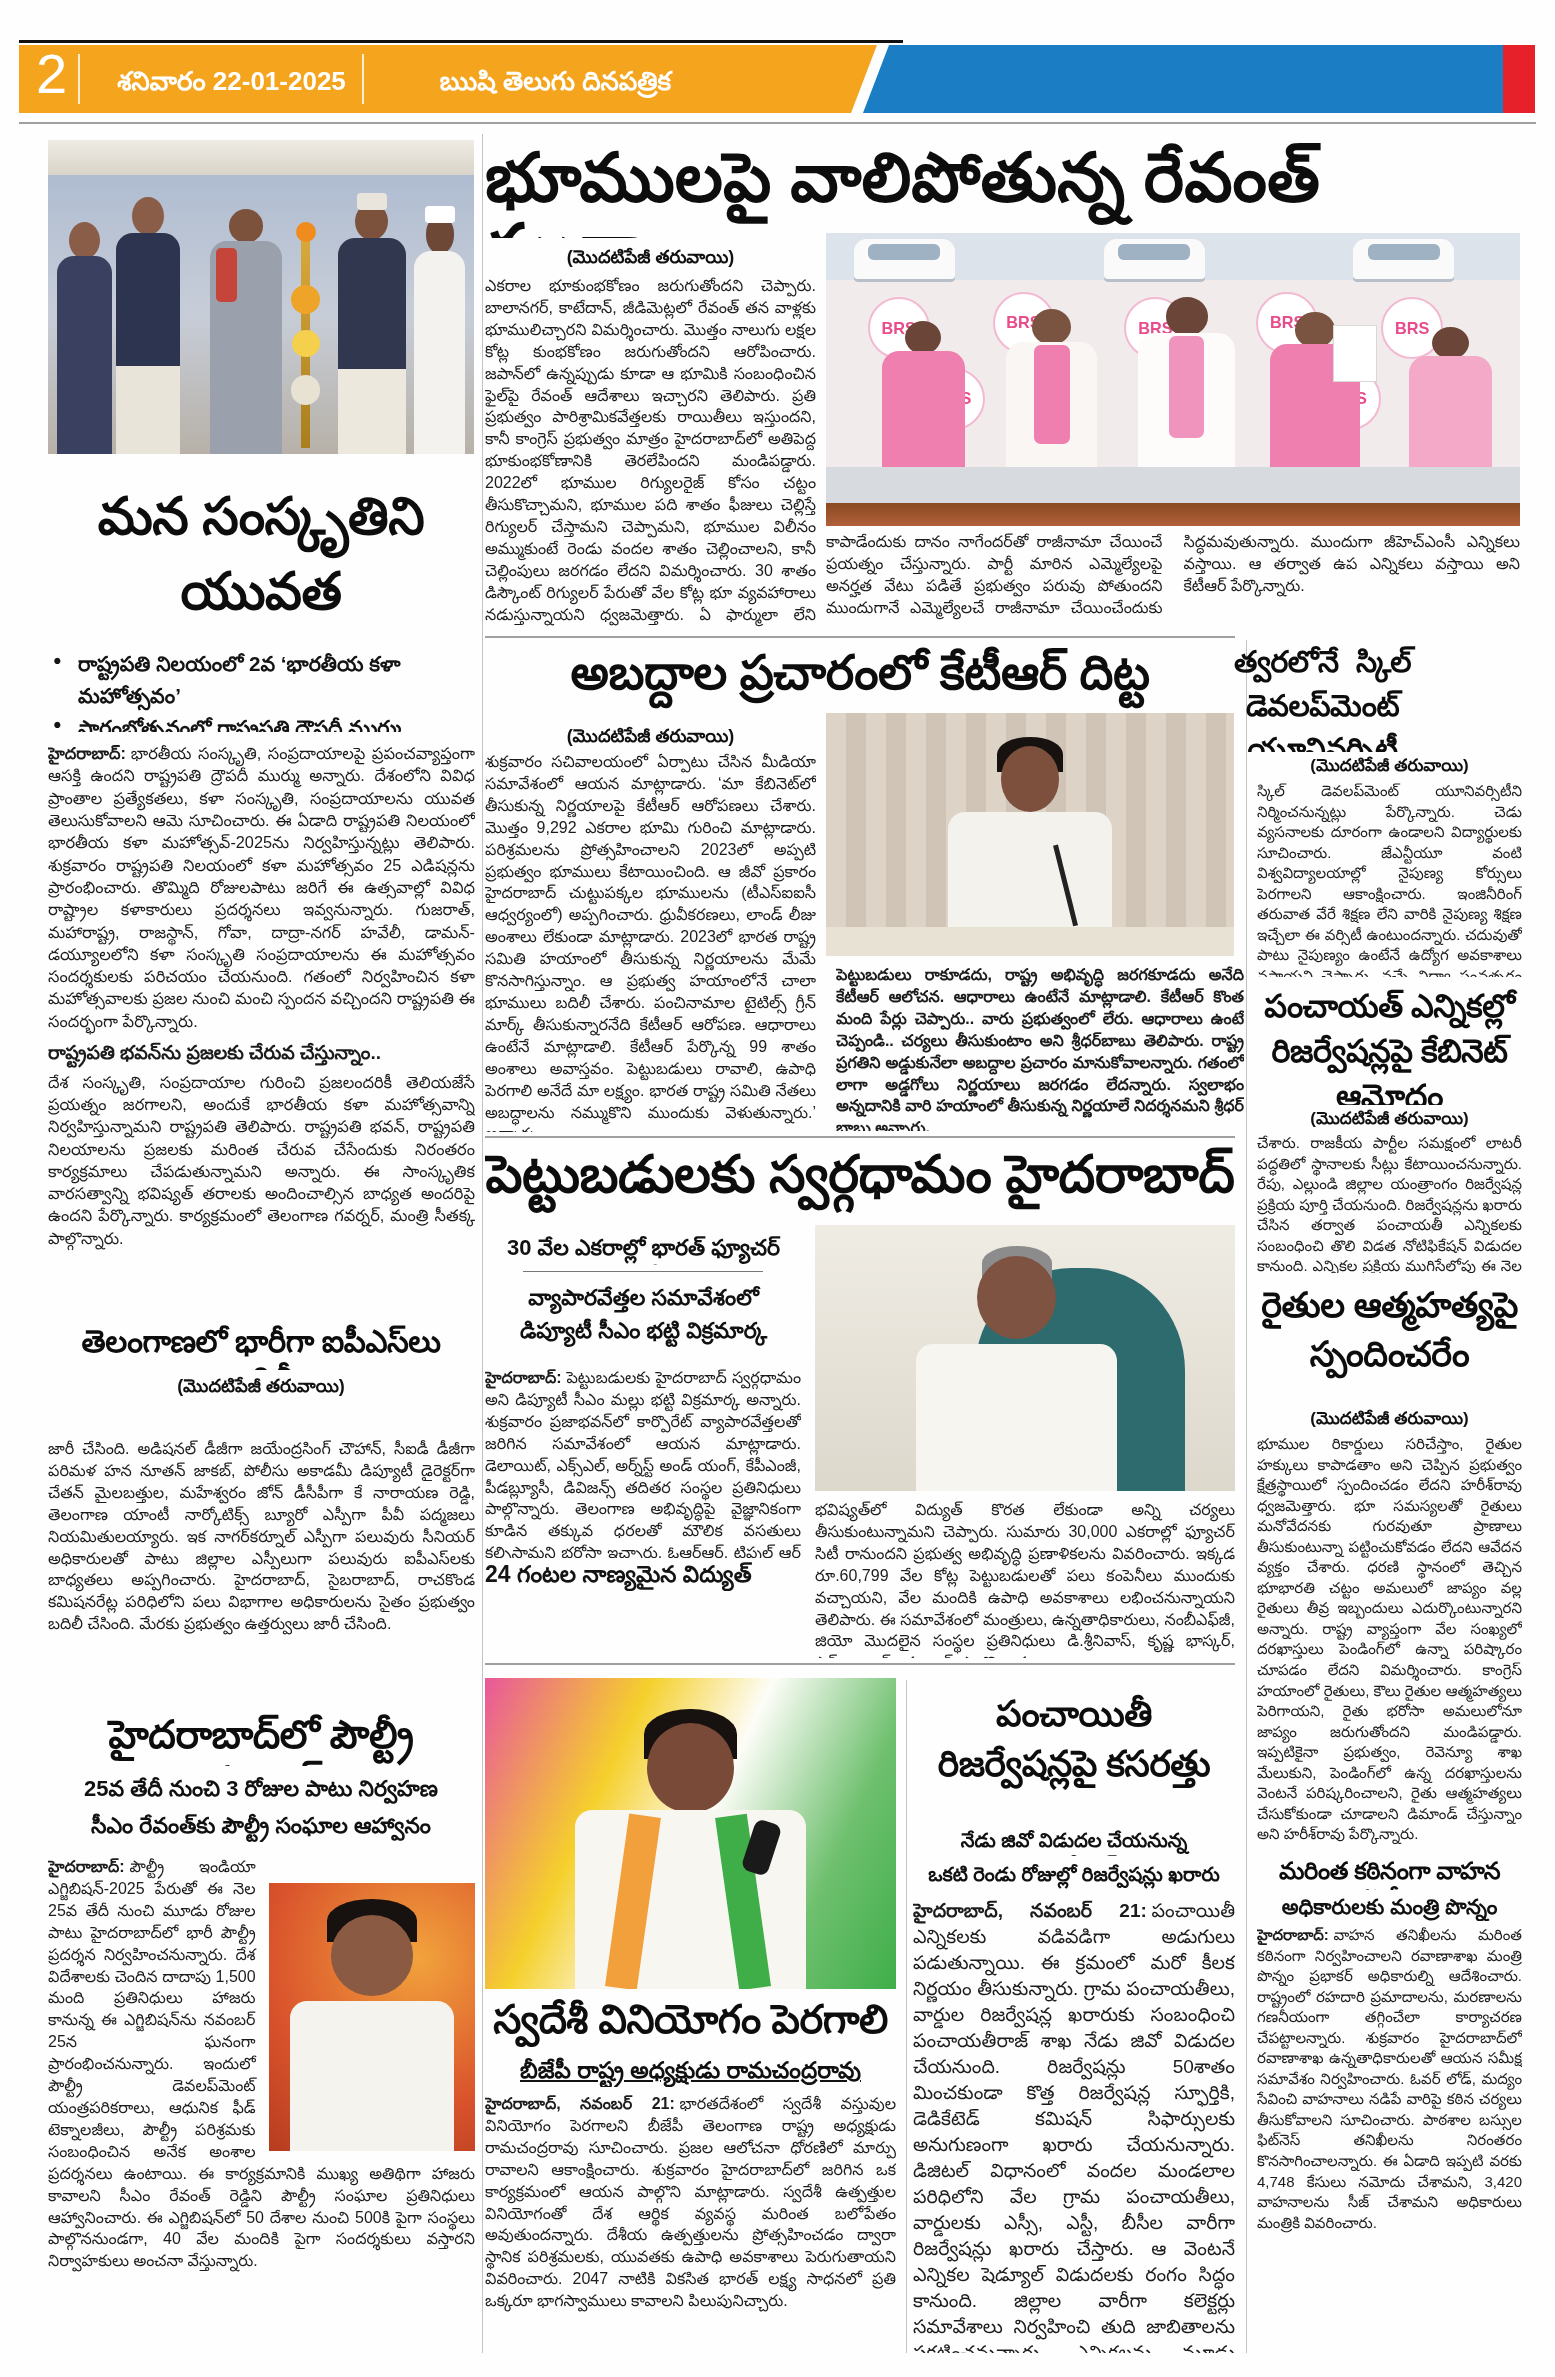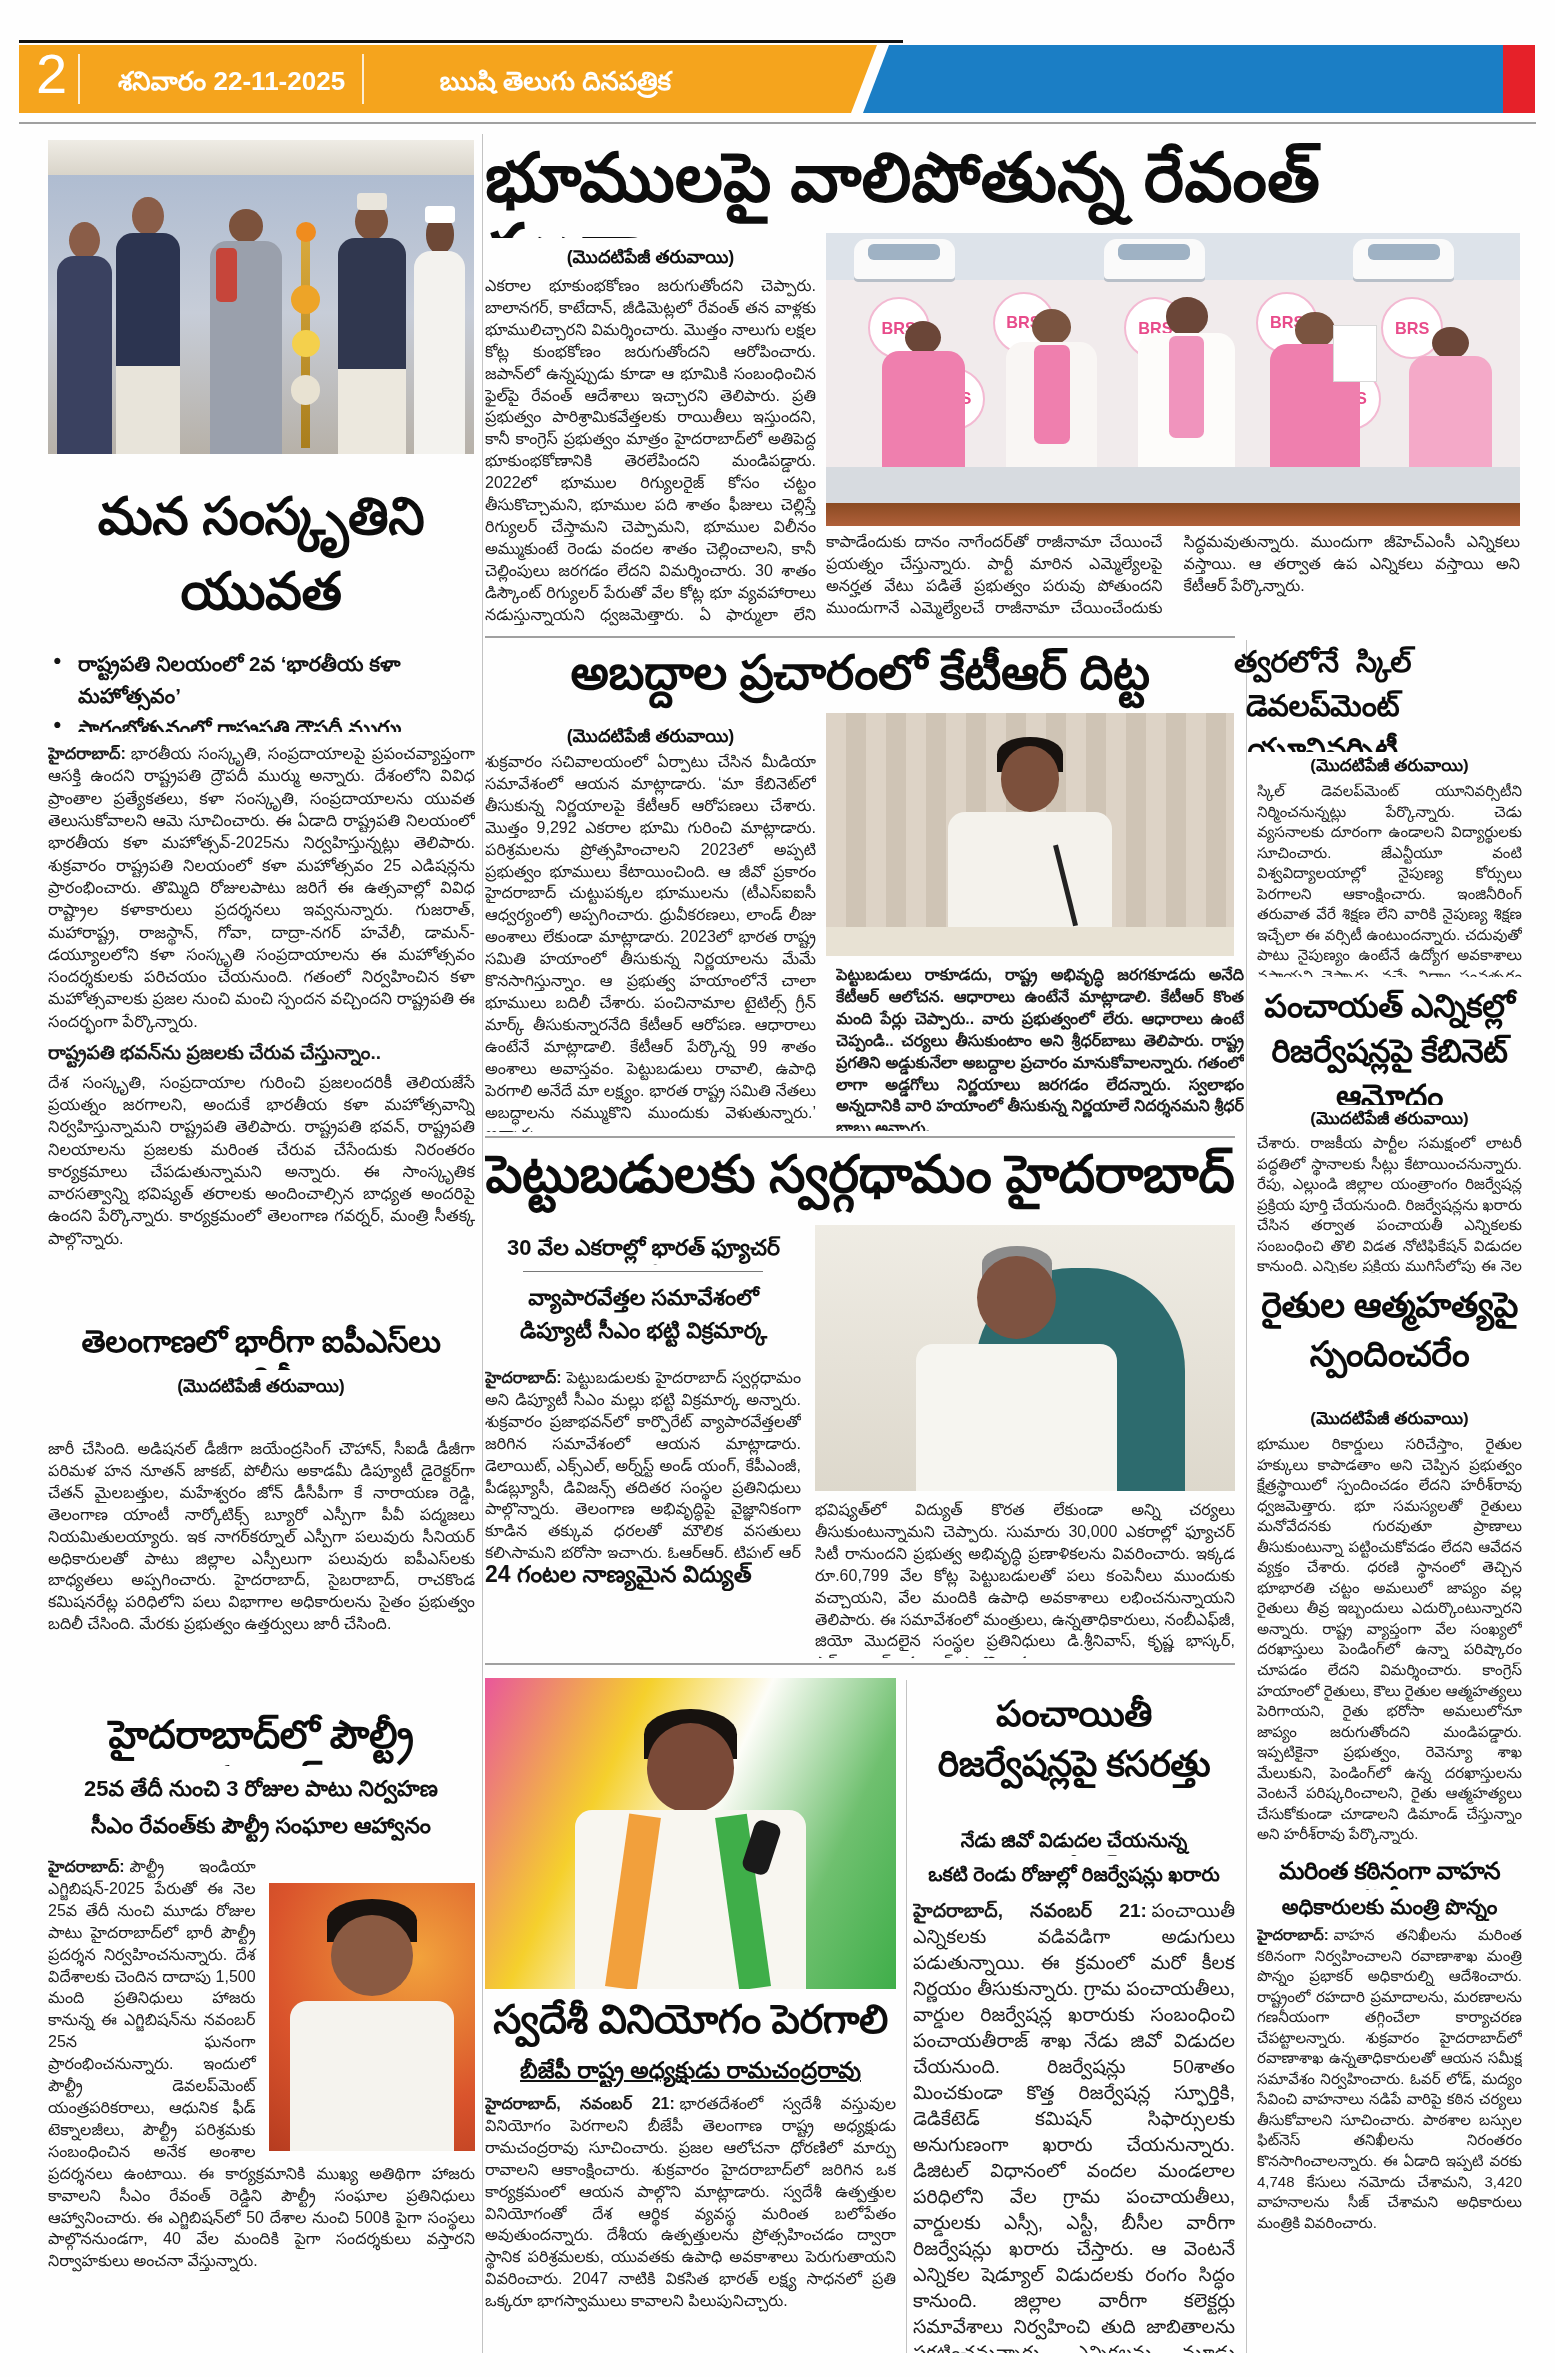--- a/index.html
+++ b/index.html
@@ -40,21 +40,21 @@
 <body>
 
 <div id="page">
 
   <div class="abs" style="left:19px;top:40px;width:884px;height:2.9px;background:#111;"></div>
   <div class="abs hdr-orange" style="left:19px;top:45px;width:858px;height:68px;"></div>
   <div class="abs hdr-blue" style="left:863px;top:45px;width:642px;height:68px;"></div>
   <div class="abs hdr-red" style="left:1503px;top:45px;width:32px;height:68px;"></div>
   <div class="abs hdr-txt" style="left:30px;top:46px;width:43px;font-size:56px;font-weight:400;line-height:1;">2</div>
   <div class="abs" style="left:78px;top:54px;width:2.4px;height:50px;background:rgba(255,255,255,.8);"></div>
-  <div class="abs hdr-txt" style="left:101px;top:66px;width:261px;font-size:26px;">శనివారం 22-11-2025</div>
+  <div class="abs hdr-txt" style="left:101px;top:66px;width:261px;font-size:26px;">శనివారం 22-01-2025</div>
   <div class="abs" style="left:362px;top:54px;width:2.4px;height:50px;background:rgba(255,255,255,.8);"></div>
   <div class="abs hdr-txt" style="left:383px;top:66px;width:345px;font-size:26px;">ఋషి తెలుగు దినపత్రిక</div>
   <div class="abs rule-h" style="left:19px;top:122px;width:1517px;height:2.4px;"></div>
 
   <div class="abs rule-v" style="left:482px;top:134px;width:1.4px;height:2219px;"></div>
   <div class="abs rule-v" style="left:1246px;top:640px;width:1.4px;height:1713px;"></div>
   <div class="abs rule-v" style="left:906px;top:1680px;width:1.4px;height:673px;"></div>
 
   <div class="abs photo" style="left:48px;top:140px;width:426px;height:314px;background:linear-gradient(180deg,#a9b8cf 0%,#c7cdd8 55%,#b7b1a8 100%);">
     <div class="ph" style="left:0;top:0;width:100%;height:11%;background:linear-gradient(#efece5,#d9d4c9);"></div>

